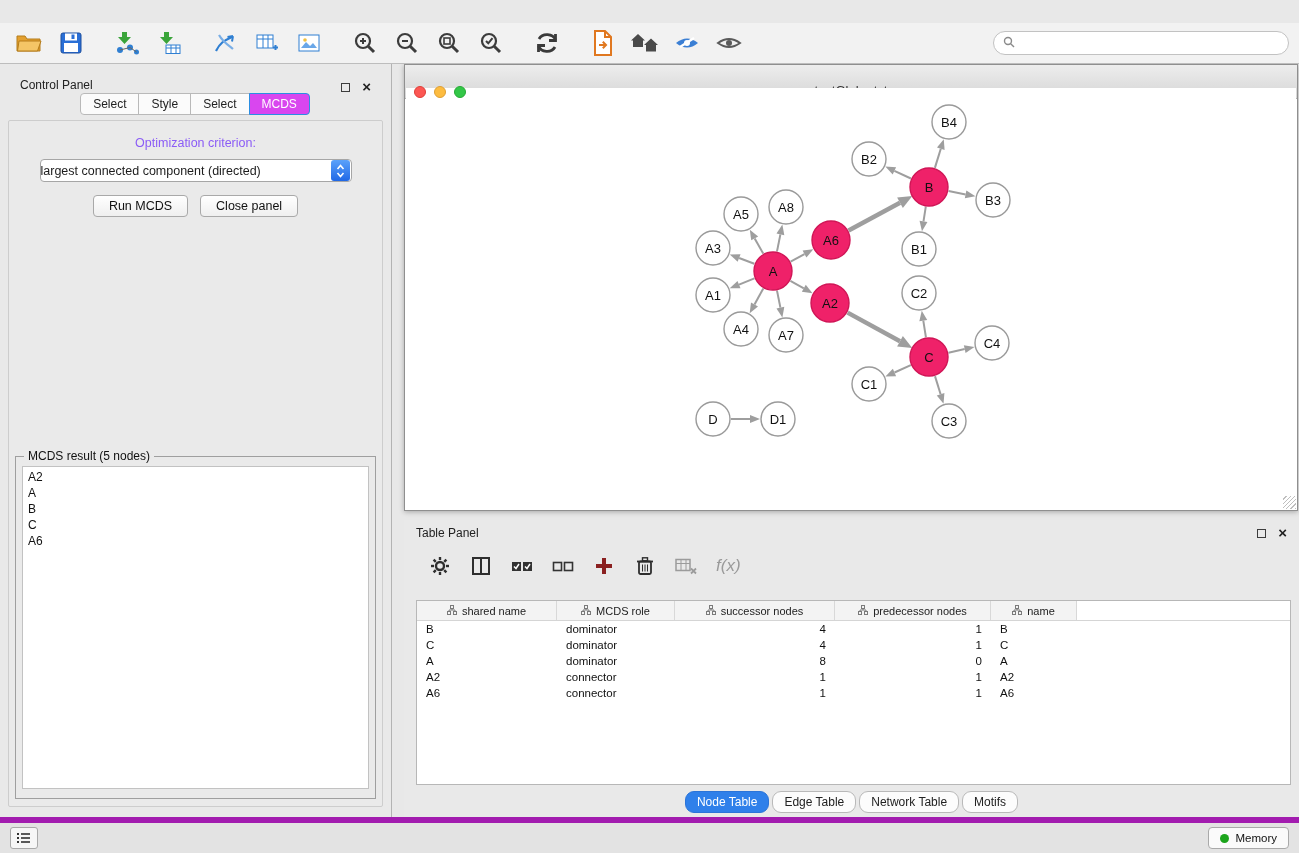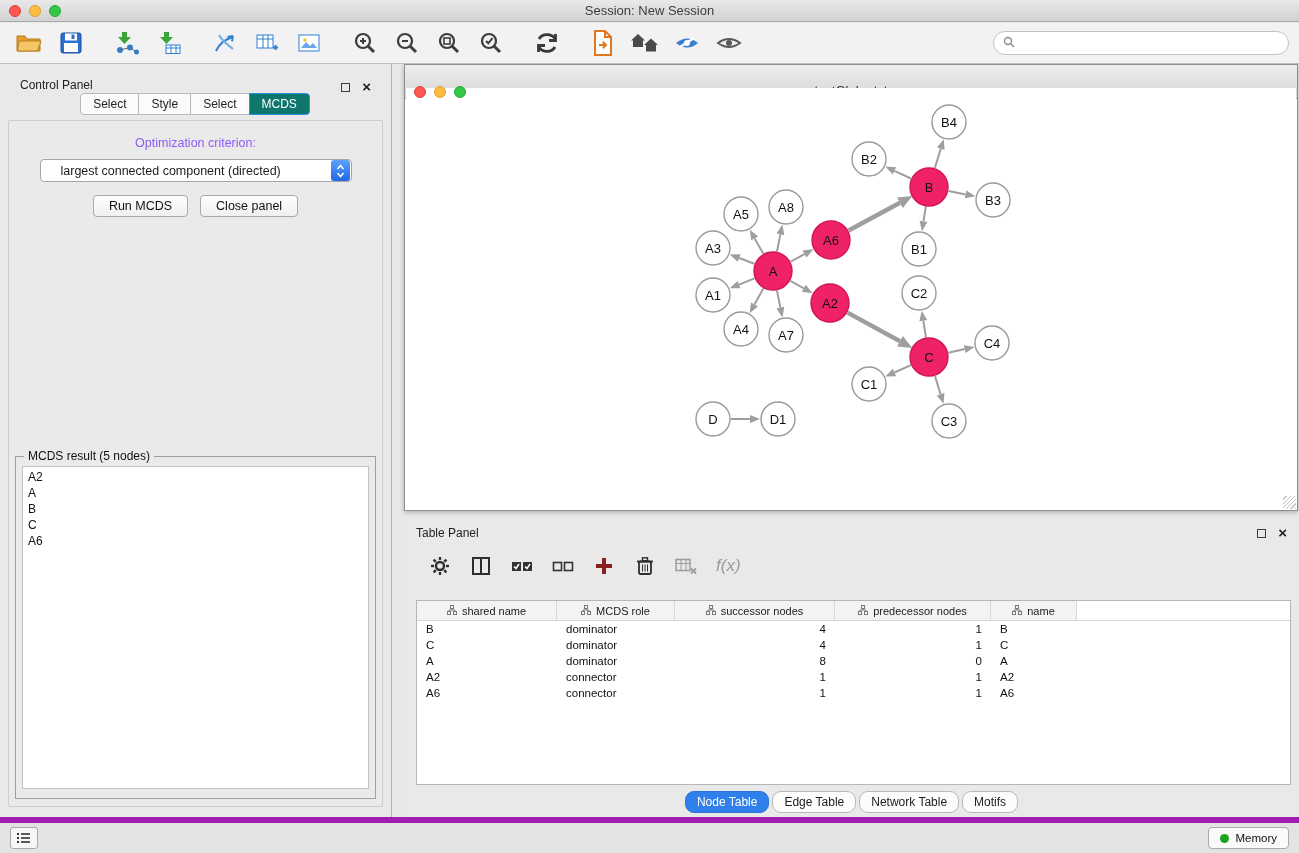--- a/index.html
+++ b/index.html
@@ -26,25 +26,25 @@
   
   .control-panel{position:absolute;top:64px;left:0;width:392px;bottom:36px;background:#e9e9e9;border-right:1px solid #b3b3b3}
   .cp-header{height:28px;display:flex;align-items:flex-end;padding:0 20px;font-size:12px;color:#222}
   .cp-header .spacer{flex:1}
   .float-btn{width:9px;height:9px;border:1.5px solid #3c3c3c;margin-right:12px;background:transparent}
   .close-btn{font-size:15px;font-weight:bold;color:#222;line-height:10px}
   .cp-tabs{display:flex;justify-content:center;margin-top:1px;position:relative;z-index:2}
   .cp-tab{font-size:12px;padding:3px 12px;border:1px solid #b9b9b9;background:#fbfbfb;margin-left:-1px;color:#222}
   .cp-tab:first-child{border-radius:4px 0 0 4px}
   .cp-tab:last-child{border-radius:0 4px 4px 0}
-  .cp-tab.active{background:#0f766e;border-color:#2b8fe2;color:#fff}
+  .cp-tab.active{background:#d946ef;border-color:#2b8fe2;color:#fff}
   .cp-content{position:absolute;left:8px;right:8px;top:56px;bottom:10px;border:1px solid #cdcdcd;background:#eaeaea;border-radius:2px}
   .opt-label{margin-top:15px;text-align:center;font-size:12.5px;color:#8b5cf6}
   .dropdown{margin:9px auto 0;width:312px;height:23px;background:#fff;border:1px solid #a6a6a6;border-radius:4px;display:flex;align-items:center}
-  .dropdown .dd-text{flex:1;font-size:12.5px;padding-left:20px;white-space:nowrap;overflow:hidden}
+  .dropdown .dd-text{flex:1;font-size:12.5px;padding-left:0;white-space:nowrap;overflow:hidden}
   .dd-stepper{width:19px;height:21px;border-radius:3px;background:linear-gradient(#5ba2fa,#2068e6);margin-right:1px;display:flex;align-items:center;justify-content:center;flex:none}
   .btn-row{display:flex;justify-content:center;gap:12px;margin-top:13px}
   .cp-btn{font-size:12.5px;padding:3px 15px;background:linear-gradient(#ffffff,#efefef);border:1px solid #a9a9a9;border-radius:4px;color:#111}
   .result-box{position:absolute;left:6px;right:6px;top:335px;bottom:7px;border:1px solid #9f9f9f}
   .result-legend{position:absolute;top:-8px;left:8px;background:#eaeaea;padding:0 4px;font-size:12px;color:#111}
   .result-list{position:absolute;left:6px;right:6px;top:9px;bottom:9px;background:#fff;border:1px solid #c2c2c2;overflow:auto;padding:2px 5px}
   .result-item{font-size:12px;line-height:16px;color:#111}
 
   
   .network-window{position:absolute;left:404px;top:64px;right:1px;height:447px;background:#fff;border:1px solid #8f8f8f;box-shadow:0 1px 5px rgba(0,0,0,.28)}
@@ -78,28 +78,20 @@
   .statusbar{position:absolute;left:0;right:0;bottom:0;height:36px;background:#e3e3e3;border-top:6px solid #a21caf;display:flex;align-items:center;padding:0 10px}
   .sb-left-btn{width:28px;height:22px;border:1px solid #a9a9a9;border-radius:3px;background:#f6f6f6;display:flex;align-items:center;justify-content:center}
   .memory-btn{margin-left:auto;height:22px;border:1px solid #a9a9a9;border-radius:4px;background:#fafafa;display:flex;align-items:center;gap:6px;padding:0 11px;font-size:11.5px;color:#111}
   .memory-dot{width:9px;height:9px;border-radius:50%;background:#1ca41c}
 </style>
 </head>
 <body>
 
 <div class="app">
 
-  <div class="titlebar">
-    <div class="lights">
-      <span class="light red"></span>
-      <span class="light yellow"></span>
-      <span class="light green"></span>
-    </div>
-    <div class="title-text">Session: New Session</div>
-  </div>
 
   <div class="toolbar">
     <div class="tb-groups">
         <div class="tb-group">
           <span class="tb-btn">
             <svg width="26" height="22" viewBox="0 0 26 22">
               <path d="M1 4 h8 l2 3 h13 v12 h-23 z" fill="#e3a02f" stroke="#b57c1a"></path>
               <path d="M3 9 h22 l-3.5 10 h-20 z" fill="#f4c566" stroke="#b57c1a"></path>
             </svg>
           </span>

